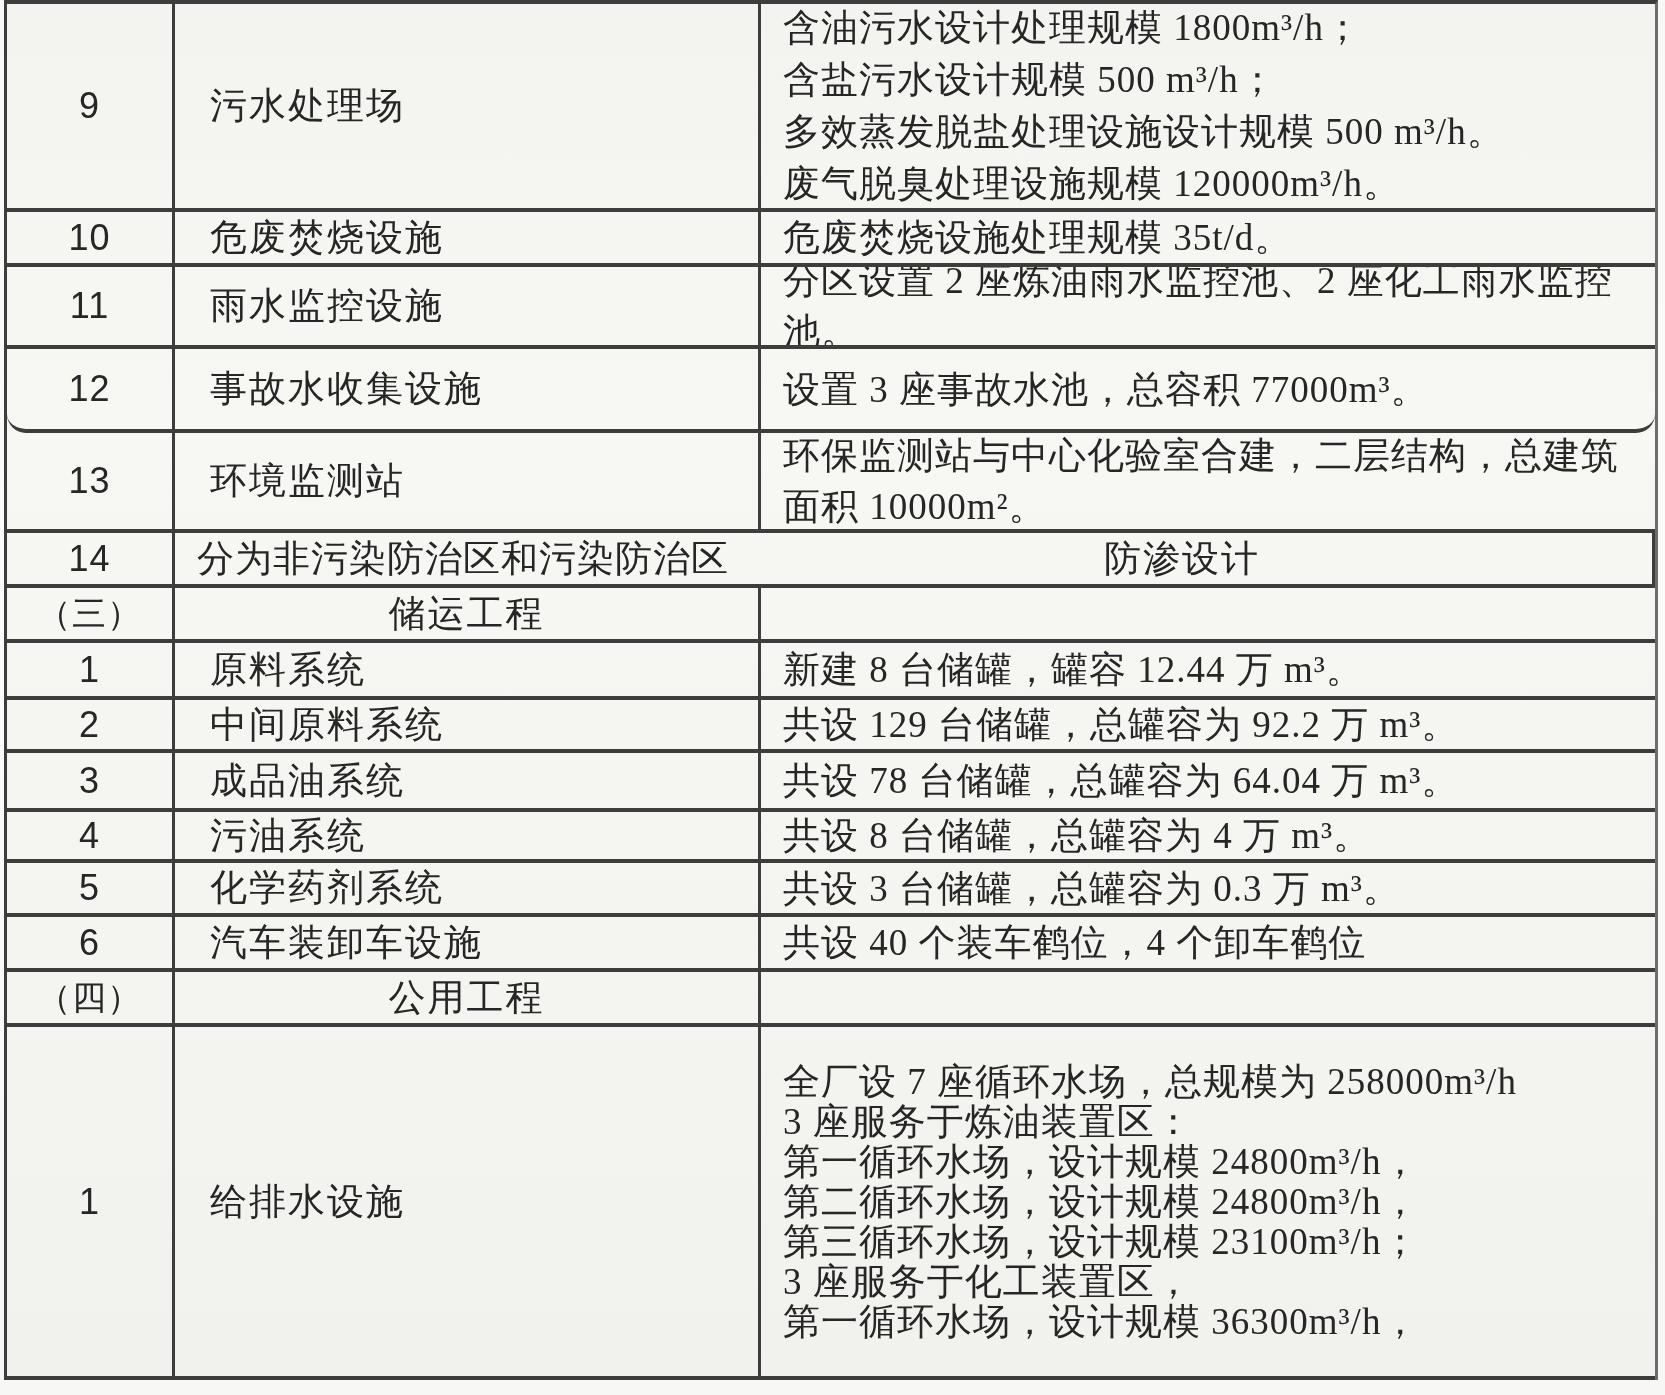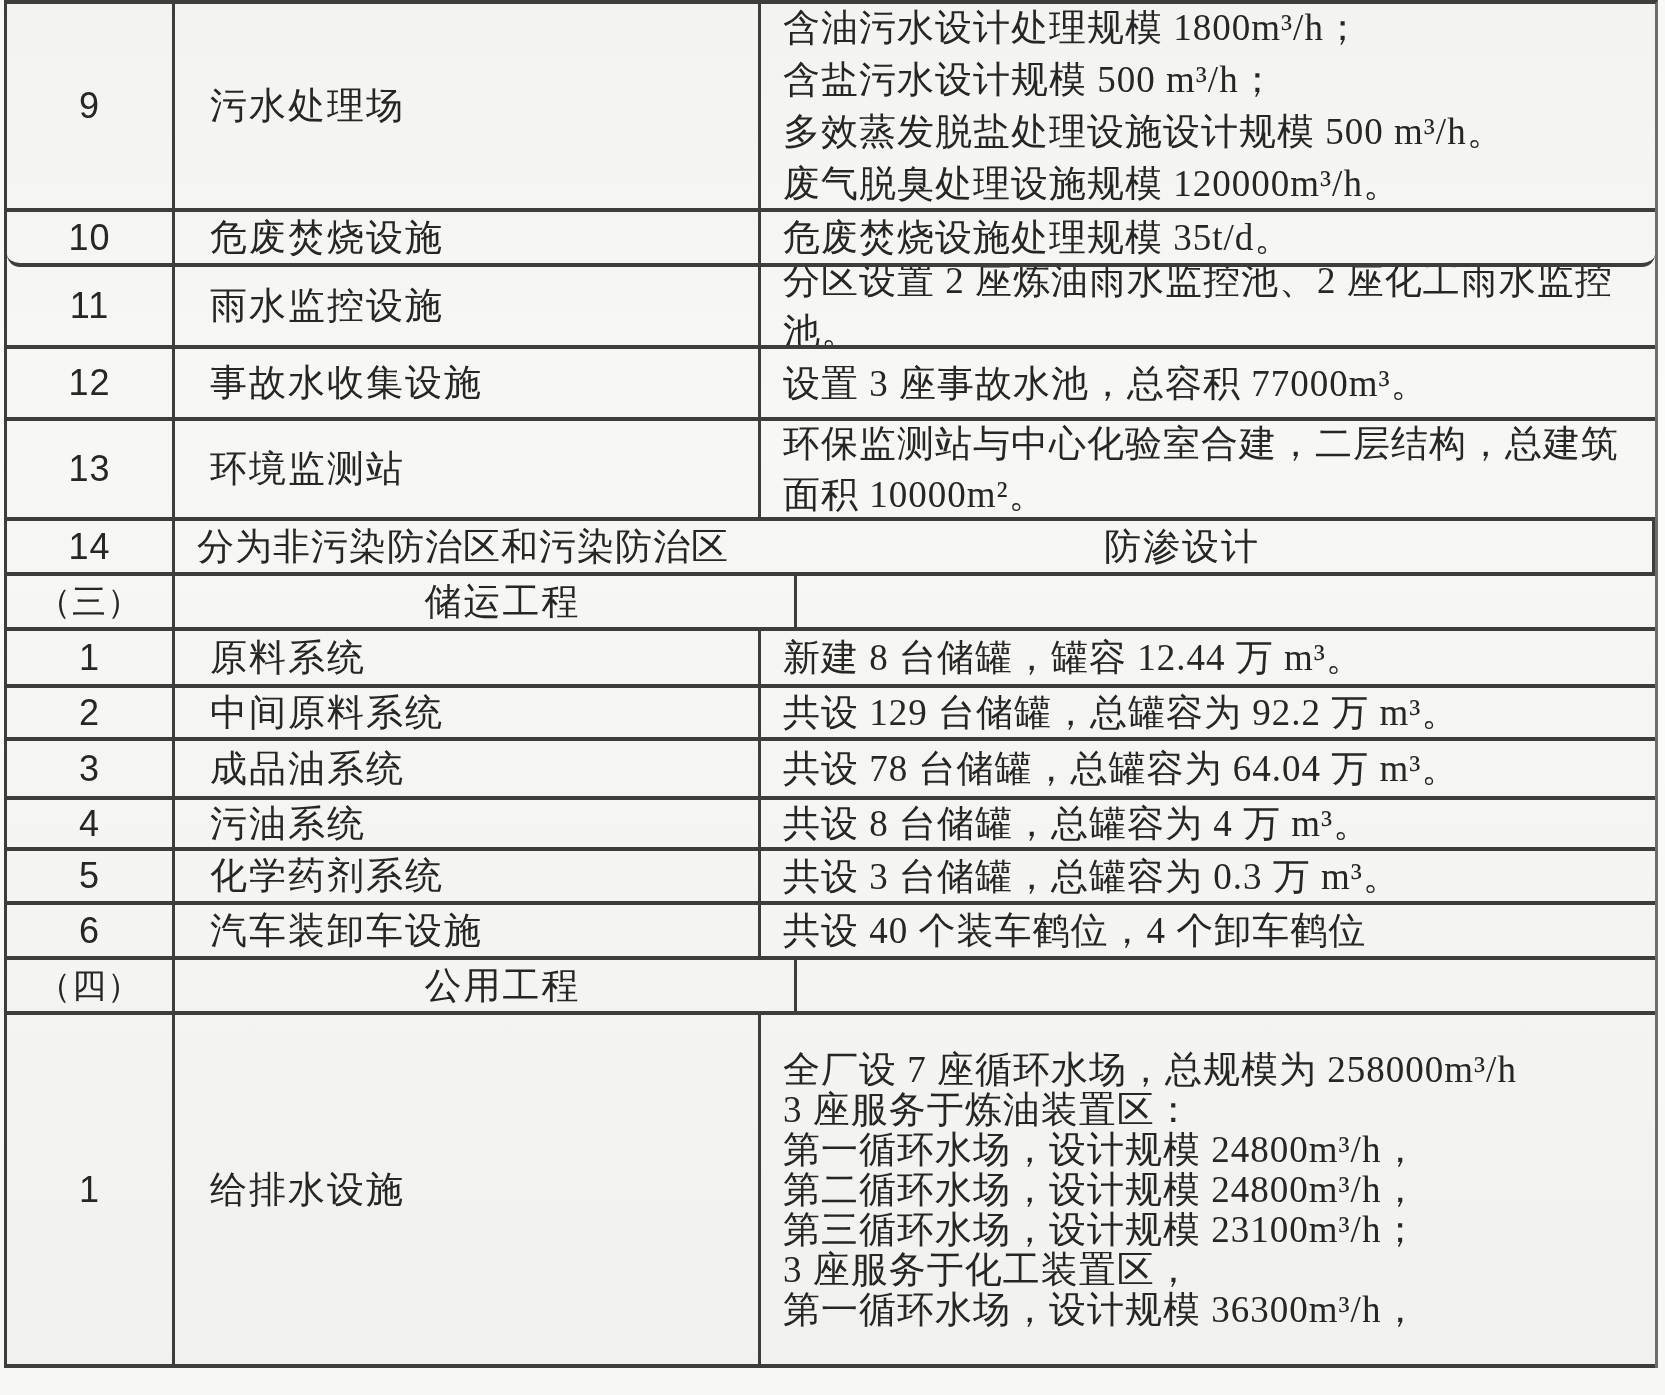--- a/index.html
+++ b/index.html
@@ -54,31 +54,30 @@
     flex:1;
     padding:4px 10px 4px 22px;
     font-size:37px;
     line-height:51px;
     white-space:pre-line;
     letter-spacing:1px;
   }
   .section .c-name{
     justify-content:center;
     padding-left:0;
-    margin-left:36px;
   }
   .section .c-num{
     font-family:"Liberation Serif", serif;
     font-size:34px;
   }
   
   .r0{height:208px;}
-  .r1{height:55px;border-radius:13px;}
+  .r1{height:55px;}
   .r2{height:82px;}
-  .r3{height:72px;}
+  .r3{height:84px;border-radius:19px;}
   .r4{height:100px;}
   .r5{height:55px;}
   .r6{height:55px;}
   .r7{height:57px;}
   .r8{height:53px;}
   .r9{height:59px;}
   .r10{height:51px;}
   .r11{height:54px;}
   .r12{height:55px;}
   .r13{height:55px;}

